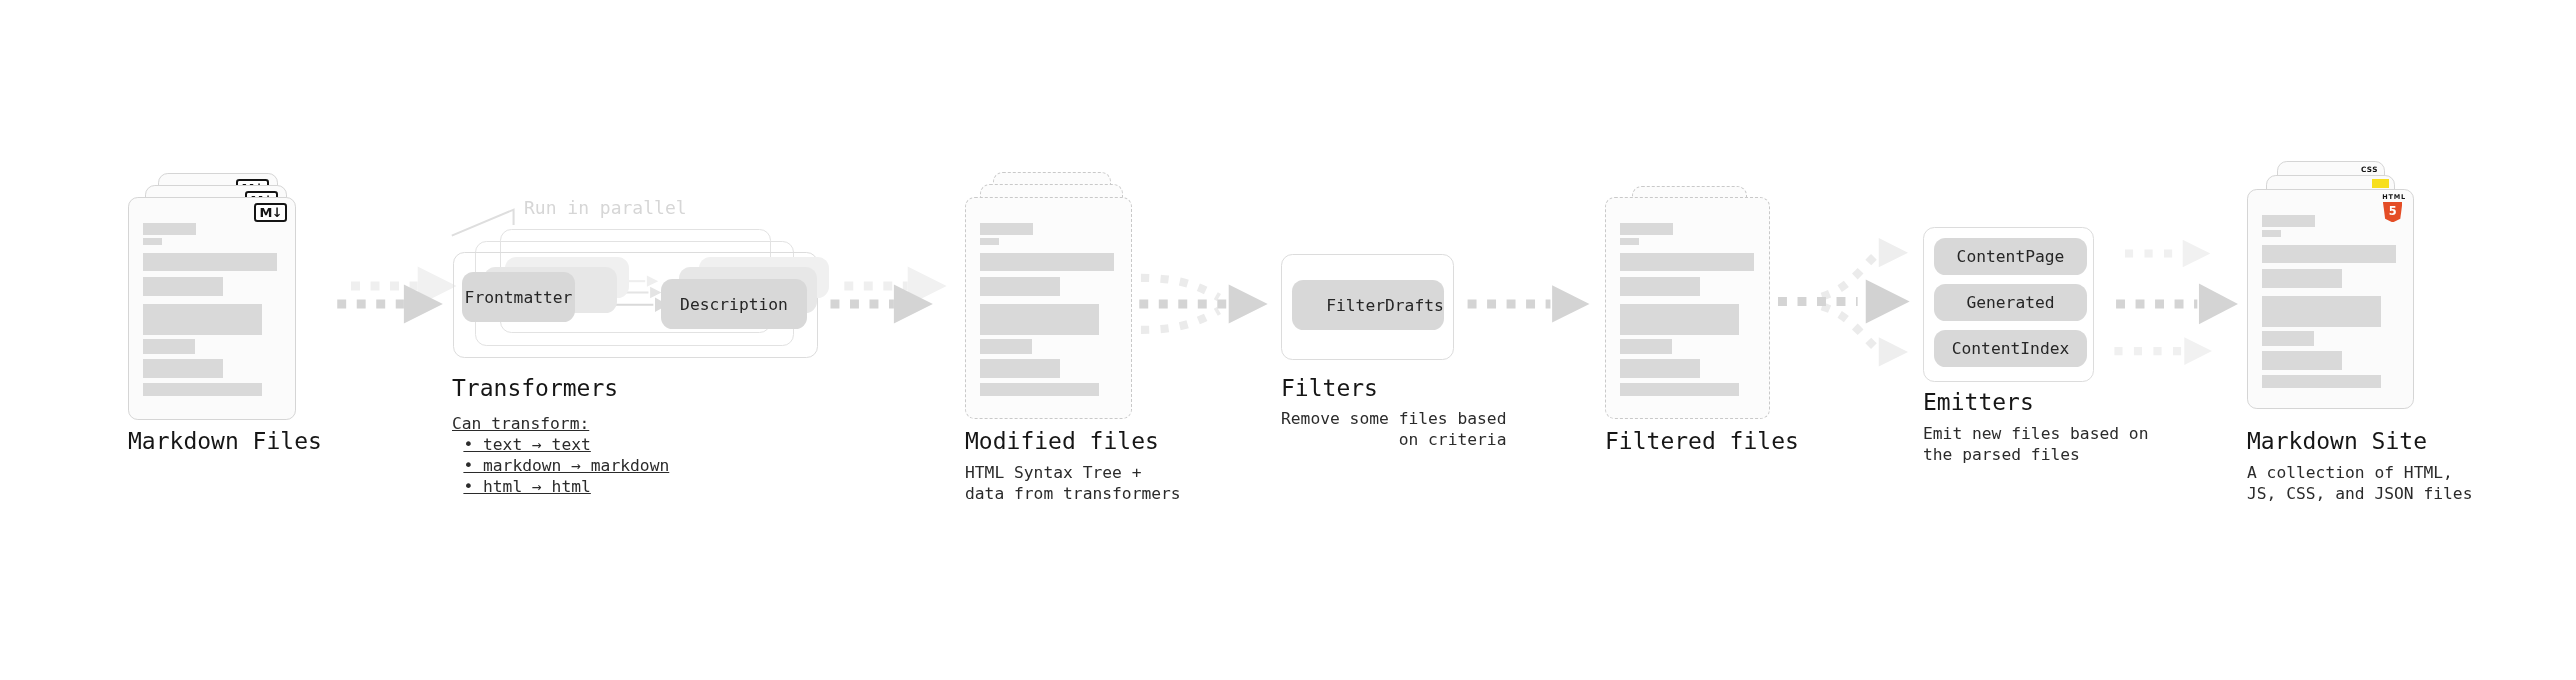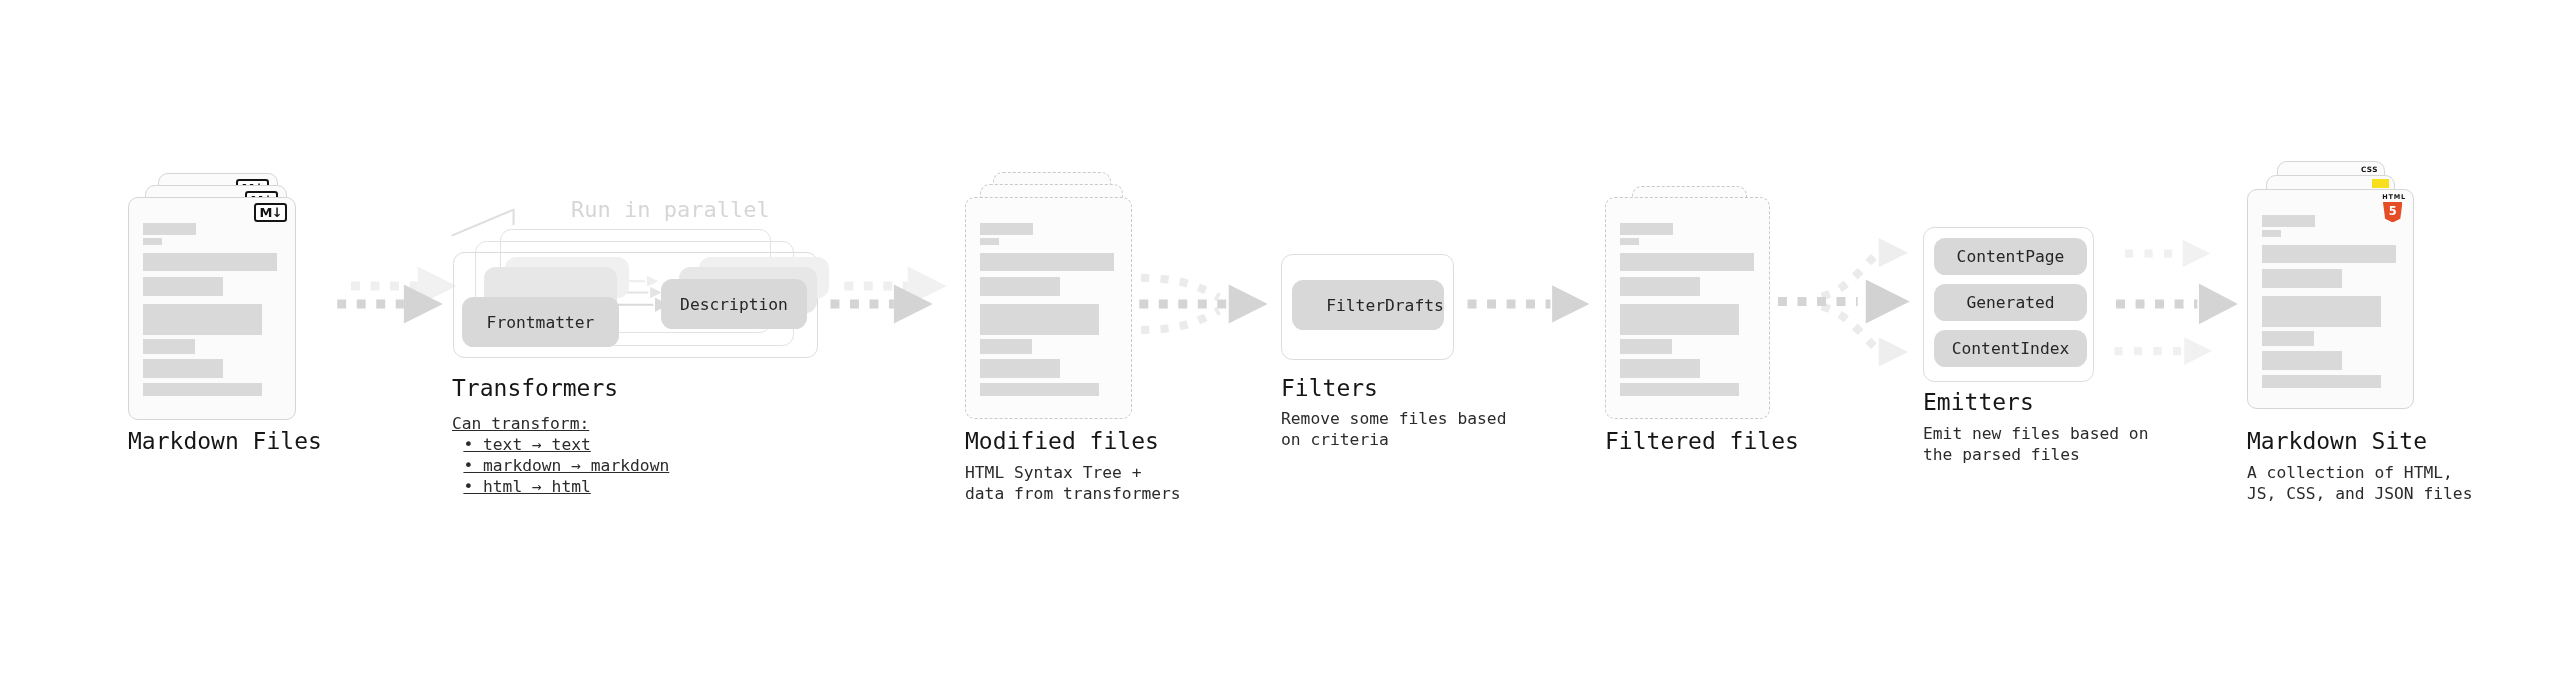--- a/index.html
+++ b/index.html
@@ -45,21 +45,21 @@
     position:absolute;background:#d8d8d8;border-radius:11.4px;
     display:flex;align-items:center;justify-content:center;
     font-size:16.3px;color:#262626;white-space:nowrap;box-sizing:border-box;
   }
   .pill--ghost1{background:#e7e7e7;}
   .pill--ghost2{background:#f0f0f0;}
   
   .label{position:absolute;font-size:23px;color:#161616;white-space:nowrap;}
   .sub{position:absolute;font-size:16.3px;line-height:21px;color:#2b2b2b;white-space:nowrap;}
   .sub .indent{padding-left:11.4px;}
-  .ghost-note{position:absolute;font-size:22px;color:#d6d6d6;white-space:nowrap;margin-left:47px;}
+  .ghost-note{position:absolute;font-size:18px;color:#d6d6d6;white-space:nowrap;}
   
   .arrow-layer{position:absolute;left:0;top:0;pointer-events:none;}
 </style>
 </head>
 <body>
 
 <div class="canvas">
 
   <svg class="arrow-layer" width="2576" height="681" viewBox="0 0 3170 838">
 
@@ -155,21 +155,21 @@
   </div>
 
   <div>
     <div class="ghost-note" style="left:524px;top:197px;">Run in parallel</div>
     <div class="frame" style="left:500px;top:229px;width:271px;height:104px;"></div>
     <div class="frame" style="left:475px;top:241px;width:319px;height:105px;"></div>
     <div class="frame frame--solidline" style="left:453px;top:252px;width:365px;height:106px;"></div>
 
     <div class="pill pill--ghost2" style="left:505px;top:257px;width:124px;height:41px;"></div>
     <div class="pill pill--ghost1" style="left:484px;top:267px;width:133px;height:46px;"></div>
-    <div class="pill" style="left:462px;top:297px;width:157px;height:50px;">
+    <div class="pill" style="left:462px;top:272px;width:113px;height:50px;">
       <span>Frontmatter</span>
     </div>
 
     <div class="pill pill--ghost2" style="left:699px;top:257px;width:130px;height:41px;"></div>
     <div class="pill pill--ghost1" style="left:679px;top:267px;width:138px;height:46px;"></div>
     <div class="pill" style="left:661px;top:279px;width:146px;height:50px;">
       <span>Description</span>
     </div>
 
     <div class="label" style="left:452px;top:375px;text-align:right;">Transformers</div>
@@ -202,21 +202,21 @@
       <div>data from transformers</div>
     </div>
   </div>
 
   <div>
     <div class="frame frame--solidline" style="left:1281px;top:254px;width:173px;height:106px;"></div>
     <div class="pill" style="left:1292px;top:280px;width:152px;height:50px;padding-left:34px;">
       <span>FilterDrafts</span>
     </div>
     <div class="label" style="left:1281px;top:375px;">Filters</div>
-    <div class="sub" style="left:1281px;top:408px;">
+    <div class="sub" style="left:1281px;top:408px;text-align:right;">
       <div>Remove some files based</div>
       <div>on criteria</div>
     </div>
   </div>
 
   <div>
     <div class="card card--dashed" style="left:1632px;top:186px;width:115px;height:221px;"></div>
     <div class="card card--dashed" style="left:1605px;top:197px;width:165px;height:222px;">
       <div class="bars">
           <div class="bar" style="width: 53px; height: 12.2px; margin-bottom: 3.3px;"></div>

